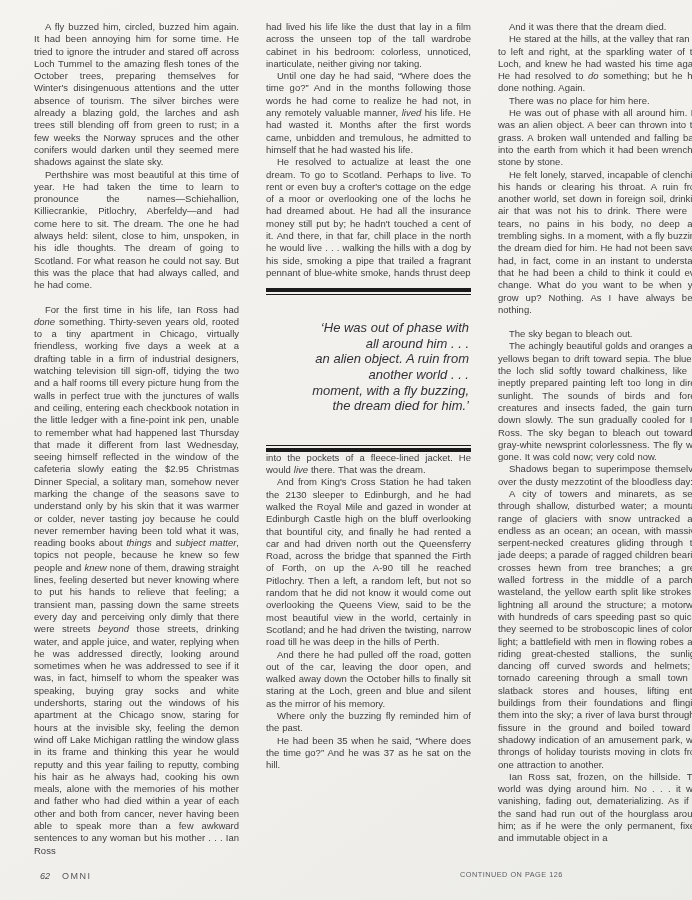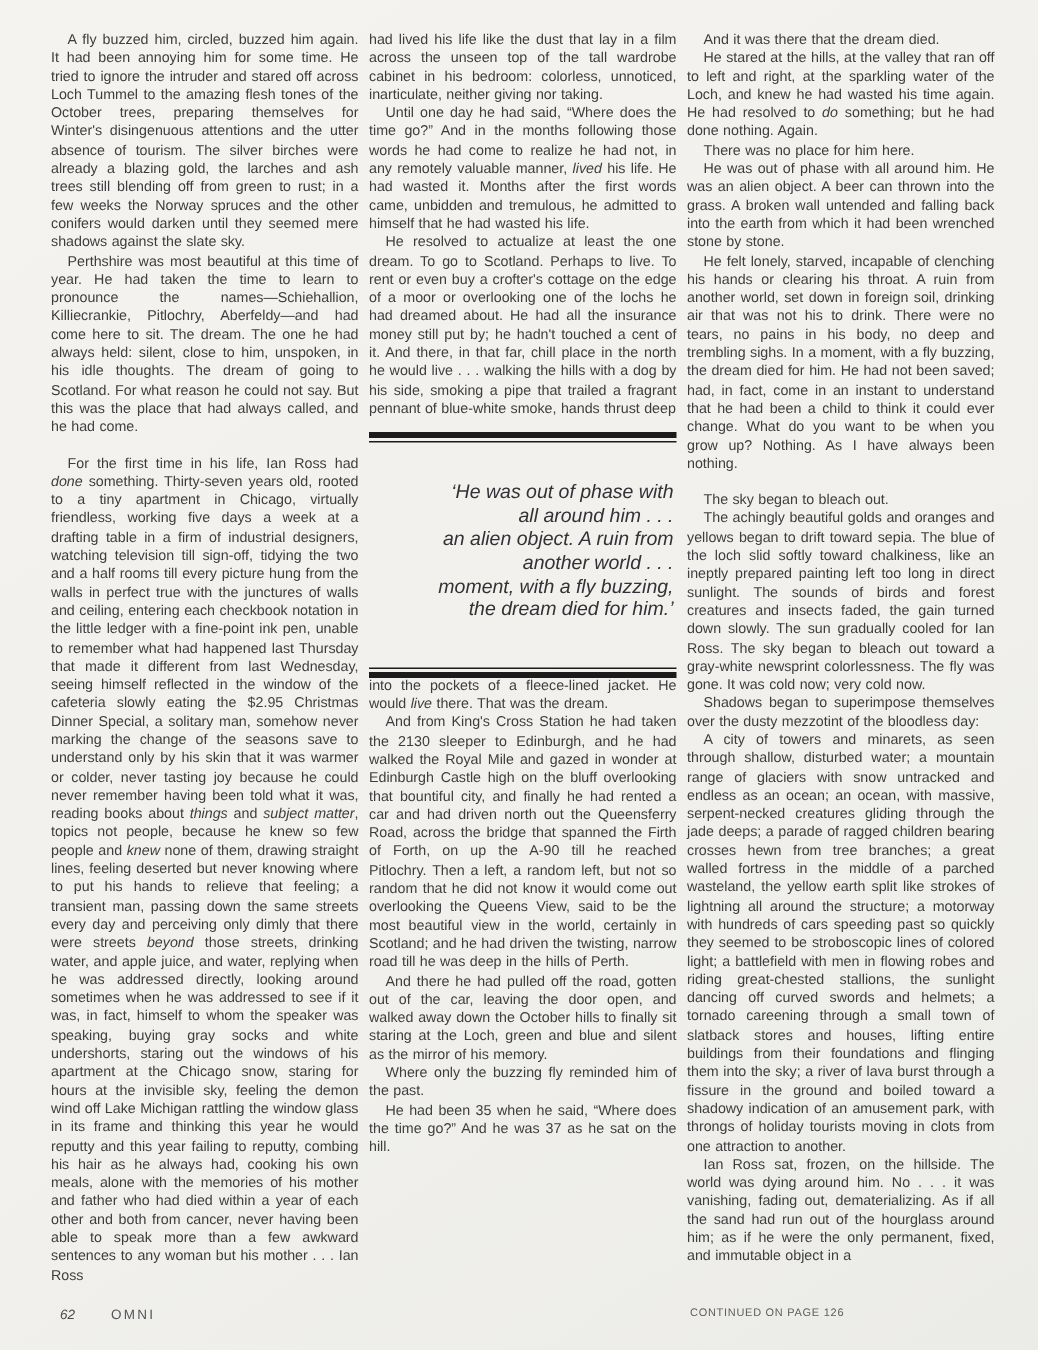--- a/index.html
+++ b/index.html
@@ -3,39 +3,39 @@
 <meta charset="utf-8">
 <style>
   html,body{margin:0;padding:0;}
   body{width:692px;height:900px;background:#e9e8e4;}
   .page{
     position:relative;width:692px;height:900px;overflow:hidden;
     background:linear-gradient(145deg,#f4f3ef 0%,#f1f0ec 60%,#ebebe7 100%);
     font-family:"Liberation Sans","DejaVu Sans",sans-serif;
     color:#3d3d3f;
   }
-  .cols{display:flex;gap:7px;padding:21px 22px 0 34px;}
+  .cols{display:flex;gap:27px;padding:21px 22px 0 34px;}
   .col{width:205px;flex:0 0 205px;font-size:9.5px;line-height:12.3px;text-align:justify;}
   p.para{margin:0;text-indent:11px;word-spacing:0.3px;}
   p.noind{text-indent:0;}
   p.gap{margin-top:12px;}
   .it{font-style:italic;}
   .rule-thick{height:4px;background:#1b1b1c;}
   .rule-thin{height:1px;background:#1b1b1c;}
   .rule-gap{height:2px;}
   .rule-block{margin-top:9px;}
   .rule-block.bottom{margin-top:0;}
   .pull-quote{
     font-style:italic;font-size:13px;line-height:15.6px;text-align:right;
     color:#323236;margin:25px 2px 31px;font-weight:400;
   }
   .pull-quote div{text-indent:0;}
   .after-quote{margin-top:10px;}
   .footer-left{position:absolute;left:40px;bottom:19px;font-size:9px;color:#4a4a4c;}
-  .footer-left .pgnum{margin-right:24px;font-style:italic;}
+  .footer-left .pgnum{margin-right:12px;font-style:italic;}
   .footer-left .brand{letter-spacing:1.5px;color:#55555a;}
   .footer-right{
     position:absolute;left:460px;bottom:21px;font-size:7.3px;
     letter-spacing:0.5px;color:#5c5c60;
   }
 </style>
 </head>
 <body>
 
 <div class="page">

